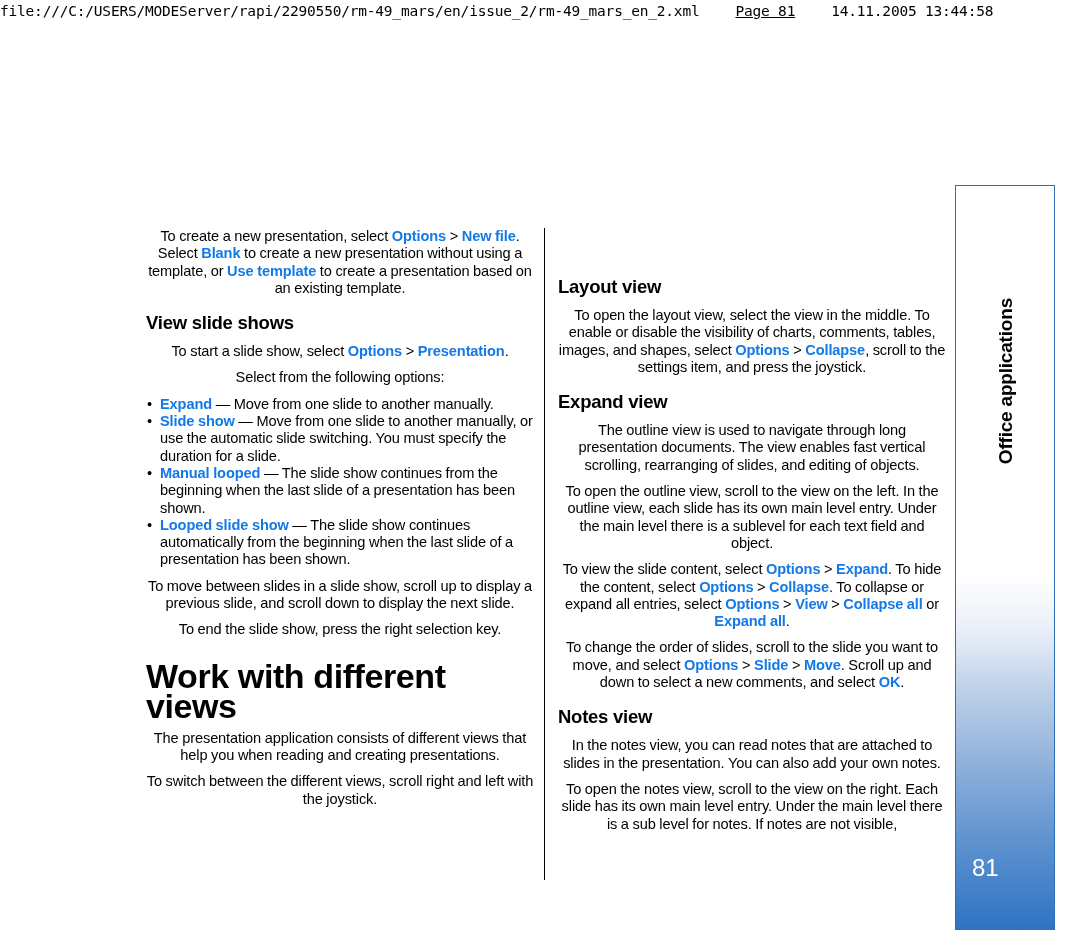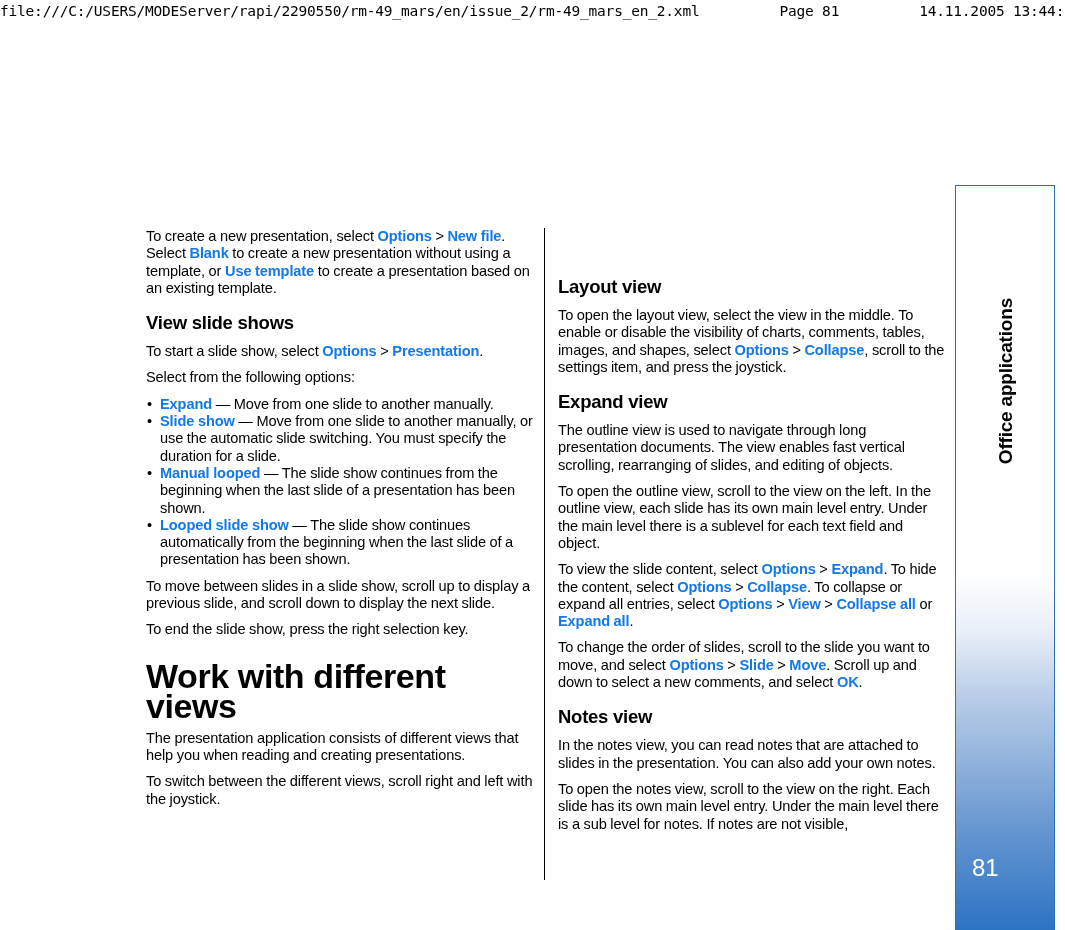--- a/index.html
+++ b/index.html
@@ -23,24 +23,23 @@
     left: 0;
     width: 1065px;
     height: 22px;
     display: flex;
     align-items: center;
     font-family: "DejaVu Sans Mono", "Liberation Mono", monospace;
     font-size: 14.5px;
     letter-spacing: -0.2px;
     white-space: nowrap;
     color: #000;
-    gap: 44px;
   }
   .print-header .url { margin-left: 0px; }
-  .print-header .pageno { margin-left: 36px; }
+  .print-header .pageno { margin-left: 36px; text-decoration: underline; }
   .print-header .stamp { margin-left: 36px; }
 
   
   .page {
     position: absolute;
     top: 0;
     left: 0;
     width: 1065px;
     height: 930px;
   }
@@ -69,21 +68,21 @@
     height: 652px;
     background: #000000;
   }
 
   
   p.body {
     margin: 0 0 9px 0;
     font-size: 14.6px;
     line-height: 17.3px;
     letter-spacing: -0.12px;
-    text-align: left;
+    text-align: center;
     word-spacing: -0.3px;
   }
 
   h1.chapter {
     margin: 22px 0 9px 0;
     font-size: 34px;
     line-height: 30px;
     font-weight: bold;
     letter-spacing: -0.4px;
   }

